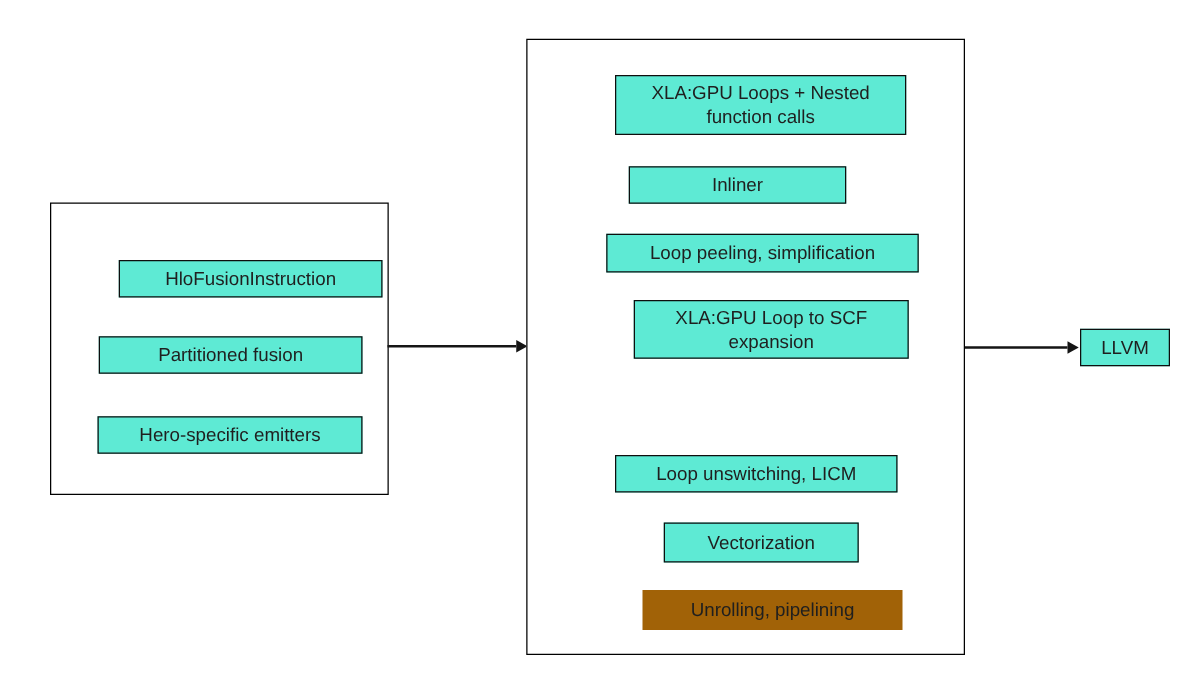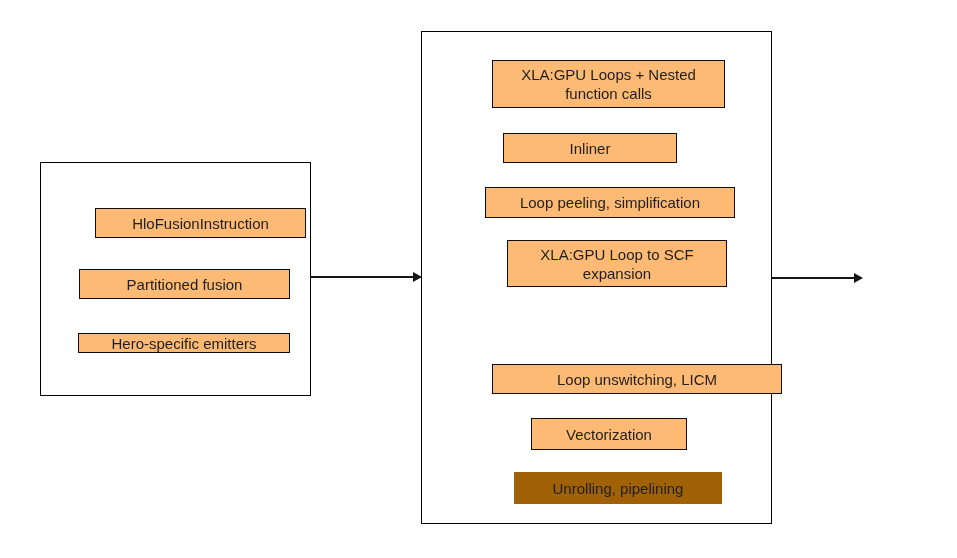--- a/index.html
+++ b/index.html
@@ -13,21 +13,21 @@
   }
   .container-box {
     position: absolute;
     box-sizing: border-box;
     border: 1.5px solid #000000;
     background: #ffffff;
   }
   .node {
     position: absolute;
     box-sizing: border-box;
-    background: #fdba74;
+    background: #5eead4;
     border: 1.5px solid #0e0e0e;
     display: flex;
     align-items: center;
     justify-content: center;
     text-align: center;
     font-size: 15px;
     line-height: 19px;
     color: #1f1f1f;
   }
   .node.borderless {
@@ -54,41 +54,42 @@
 <body>
 
 <div class="canvas">
 
   <div class="container-box" style="left:40px; top:162px; width:271px; height:234px;"></div>
 
   <div class="node" style="left:79px; top:208px; width:211px; height:30px;margin-left:16px;">HloFusionInstruction</div>
 
   <div class="node" style="left:79px; top:269px; width:211px; height:30px;">Partitioned fusion</div>
 
-  <div class="node" style="left:78px; top:333px; width:212px; height:20px;text-align:right;">Hero-specific emitters</div>
+  <div class="node" style="left:78px; top:333px; width:212px; height:30px;text-align:right;">Hero-specific emitters</div>
 
   <div class="arrow-line" style="left:310px; top:276px; width:103px;">
     <span class="arrowhead"></span>
   </div>
 
   <div class="container-box" style="left:421px; top:31px; width:351px; height:493px;"></div>
 
   <div class="node" style="left:492px; top:60px; width:233px; height:48px; padding:0 8px;">XLA:GPU Loops + Nested function calls</div>
 
   <div class="node" style="left:503px; top:133px; width:174px; height:30px;">Inliner</div>
 
   <div class="node" style="left:507px; top:240px; width:220px; height:47px; padding:0 12px;">XLA:GPU Loop to SCF expansion</div>
 
   <div class="node" style="left:485px; top:187px; width:250px; height:31px;">Loop peeling, simplification</div>
 
 
-  <div class="node" style="left:492px; top:364px; width:290px; height:30px;">Loop unswitching, LICM</div>
+  <div class="node" style="left:492px; top:364px; width:226px; height:30px;">Loop unswitching, LICM</div>
 
   <div class="node" style="left:531px; top:418px; width:156px; height:32px;">Vectorization</div>
 
   <div class="node borderless" style="left:514px; top:472px; width:208px; height:32px;">Unrolling, pipelining</div>
 
   <div class="arrow-line" style="left:772px; top:277px; width:82px;">
     <span class="arrowhead"></span>
   </div>
 
+  <div class="node" style="left:864px; top:263px; width:72px; height:30px;">LLVM</div>
 
 </div>
 
 </body></html>

